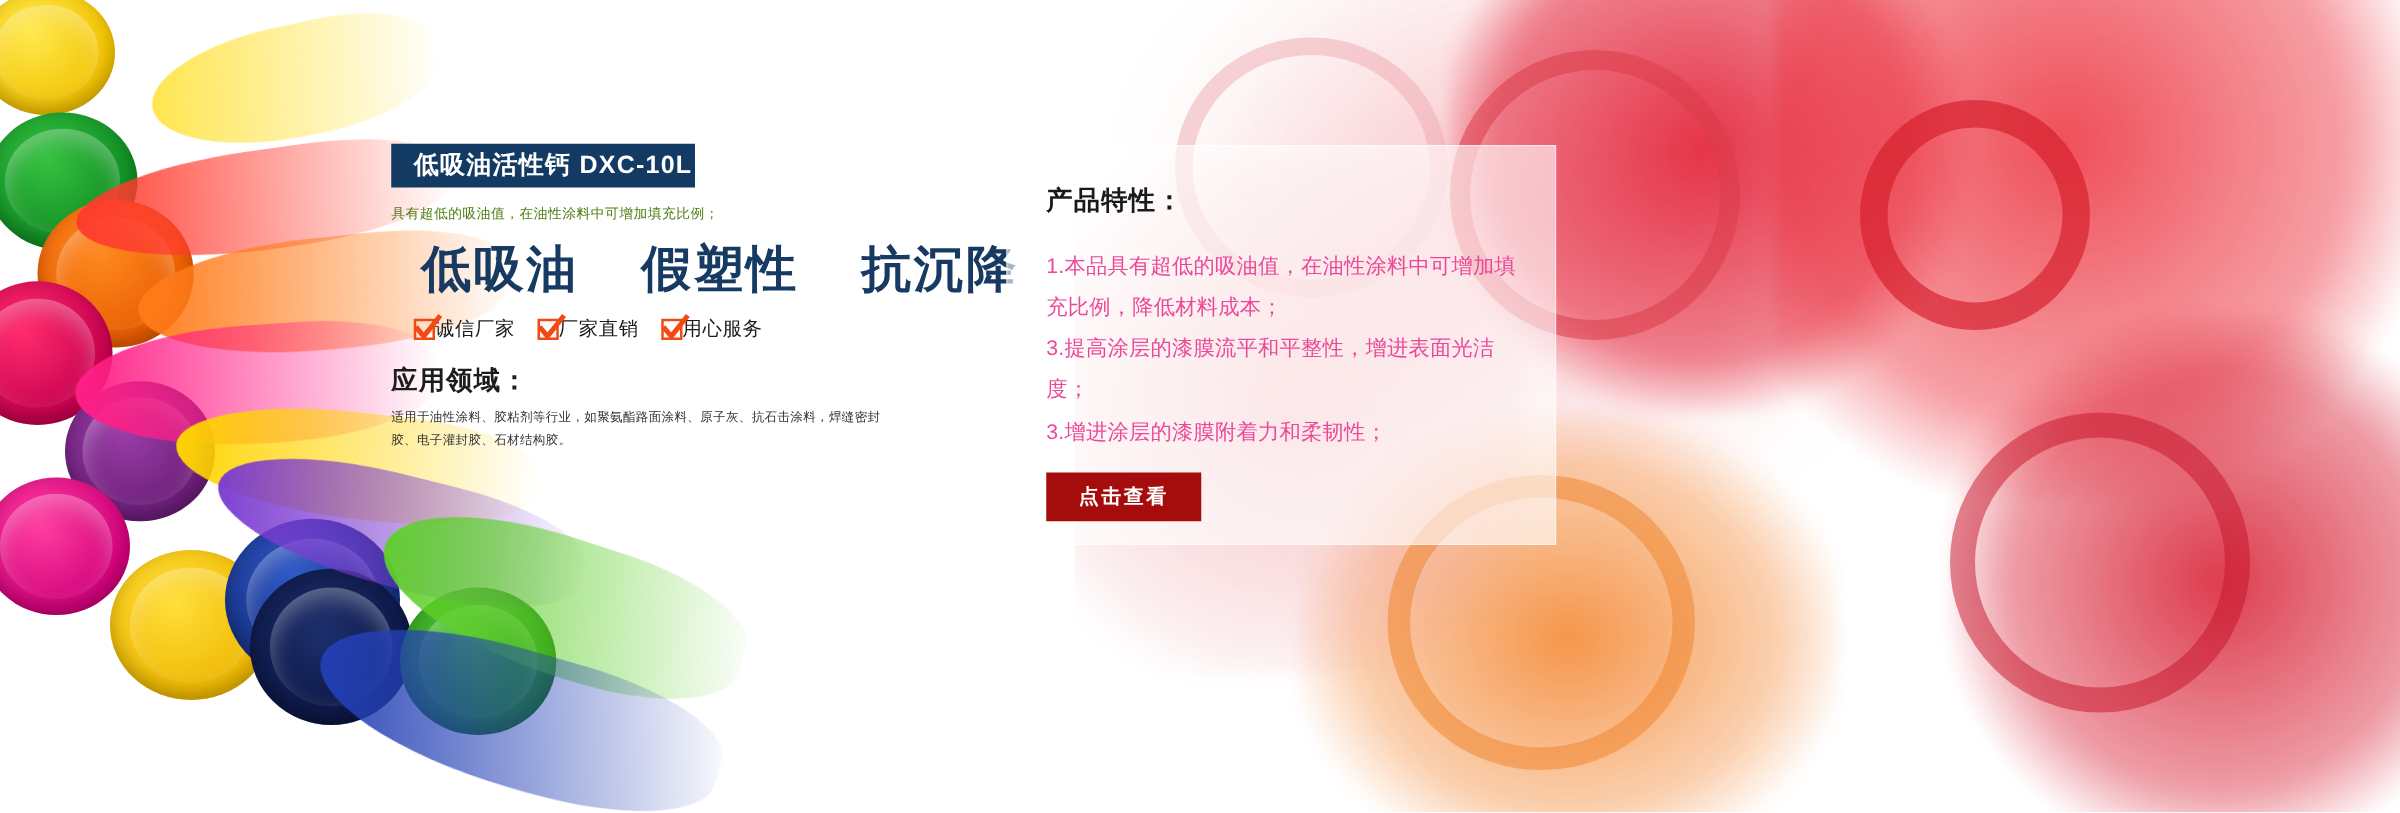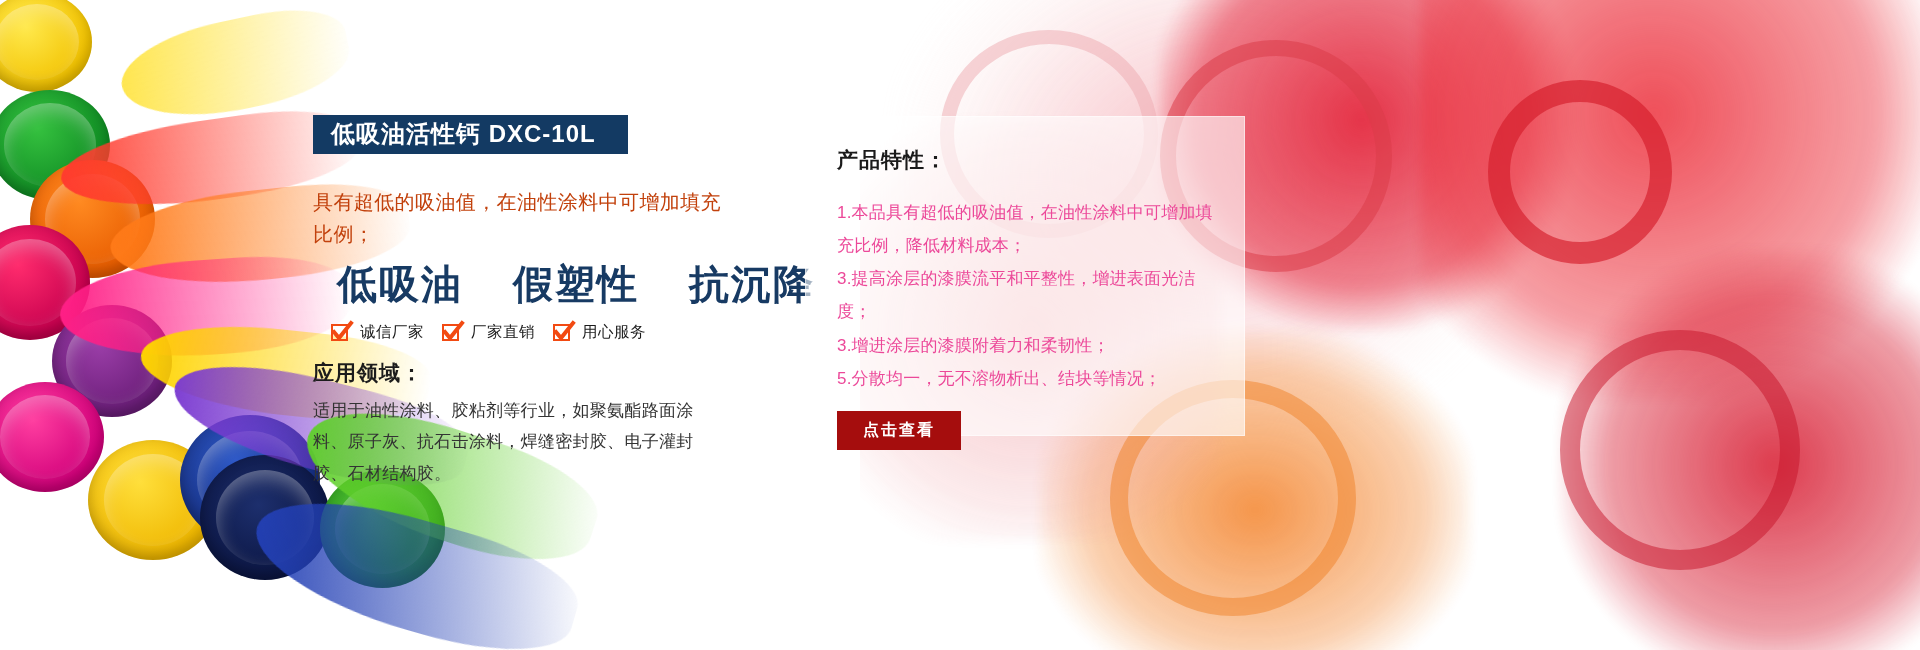--- a/index.html
+++ b/index.html
@@ -26,42 +26,42 @@
 
   
   .splash{position:absolute;filter:blur(6px);opacity:.92;}
   .splash2{position:absolute;filter:blur(14px);opacity:.8;}
 
   
   .copy{position:absolute;left:313px;top:115px;width:420px;}
 
   .tagbar{
     display:inline-block;background:#133a63;color:#fff;
-    font-size:24px;font-weight:bold;letter-spacing:1px;
-    padding:7px 32px 8px 18px;line-height:1;
+    font-size:20px;font-weight:bold;letter-spacing:1px;
+    padding:7px 2px 8px 18px;line-height:1;
   }
   .sub{
-    margin-top:32px;font-size:20px;color:#c2410c;letter-spacing:.4px;line-height:1.6;
+    margin-top:13px;font-size:11px;color:#4d7c0f;letter-spacing:.4px;line-height:1.6;
   }
   .headline{
     margin-top:12px;font-size:40px;font-weight:bold;color:#173a63;
     letter-spacing:2px;line-height:1.15;white-space:nowrap;
     font-family:"Liberation Serif","DejaVu Serif",serif;
     margin-left:24px;
   }
   .headline .gap{display:inline-block;width:26px;}
 
   .badges{margin-top:14px;display:flex;align-items:center;gap:18px;padding-left:18px;}
-  .badge{display:flex;align-items:center;gap:12px;}
+  .badge{display:flex;align-items:center;gap:0;}
   .badge .tick{position:relative;width:17px;height:17px;border:2px solid #f24a12;box-sizing:border-box;flex:none;}
   .badge .tick svg{position:absolute;left:-3px;top:-6px;width:24px;height:24px;}
   .badge .btxt{font-size:15.5px;color:#1b1b1b;letter-spacing:.5px;}
 
   .sec-title{margin-top:16px;font-size:21px;font-weight:bold;color:#1c1c1c;letter-spacing:1px;}
-  .sec-body{margin-top:8px;font-size:17px;color:#333;line-height:1.85;letter-spacing:.3px;width:400px;}
+  .sec-body{margin-top:8px;font-size:10px;color:#333;line-height:1.85;letter-spacing:.3px;width:400px;}
 
   
   .panel{
     position:absolute;left:805px;top:116px;width:440px;height:320px;
     background:rgba(255,255,255,.62);
     box-shadow:0 0 0 1px rgba(255,255,255,.5) inset;
   }
   .panel-inner{position:absolute;left:32px;top:30px;width:390px;}
   .panel-title{font-size:21px;font-weight:bold;color:#1a1a1a;letter-spacing:1px;}
   .feature-list{margin:22px 0 0 0;padding:0;list-style:none;}
@@ -159,19 +159,18 @@
     <div class="sec-body">适用于油性涂料、胶粘剂等行业，如聚氨酯路面涂料、原子灰、抗石击涂料，焊缝密封胶、电子灌封胶、石材结构胶。</div>
   </div>
 
   <div class="panel">
     <div class="panel-inner">
       <div class="panel-title">产品特性：</div>
       <ul class="feature-list">
         <li>1.本品具有超低的吸油值，在油性涂料中可增加填充比例，降低材料成本；</li>
         <li>3.提高涂层的漆膜流平和平整性，增进表面光洁度；</li>
         <li>3.增进涂层的漆膜附着力和柔韧性；</li>
-        <li>5.分散均一，无不溶物析出、结块等情况；</li>
       </ul>
       <button class="cta">点击查看</button>
     </div>
   </div>
 
 </div>
 
 </body></html>

